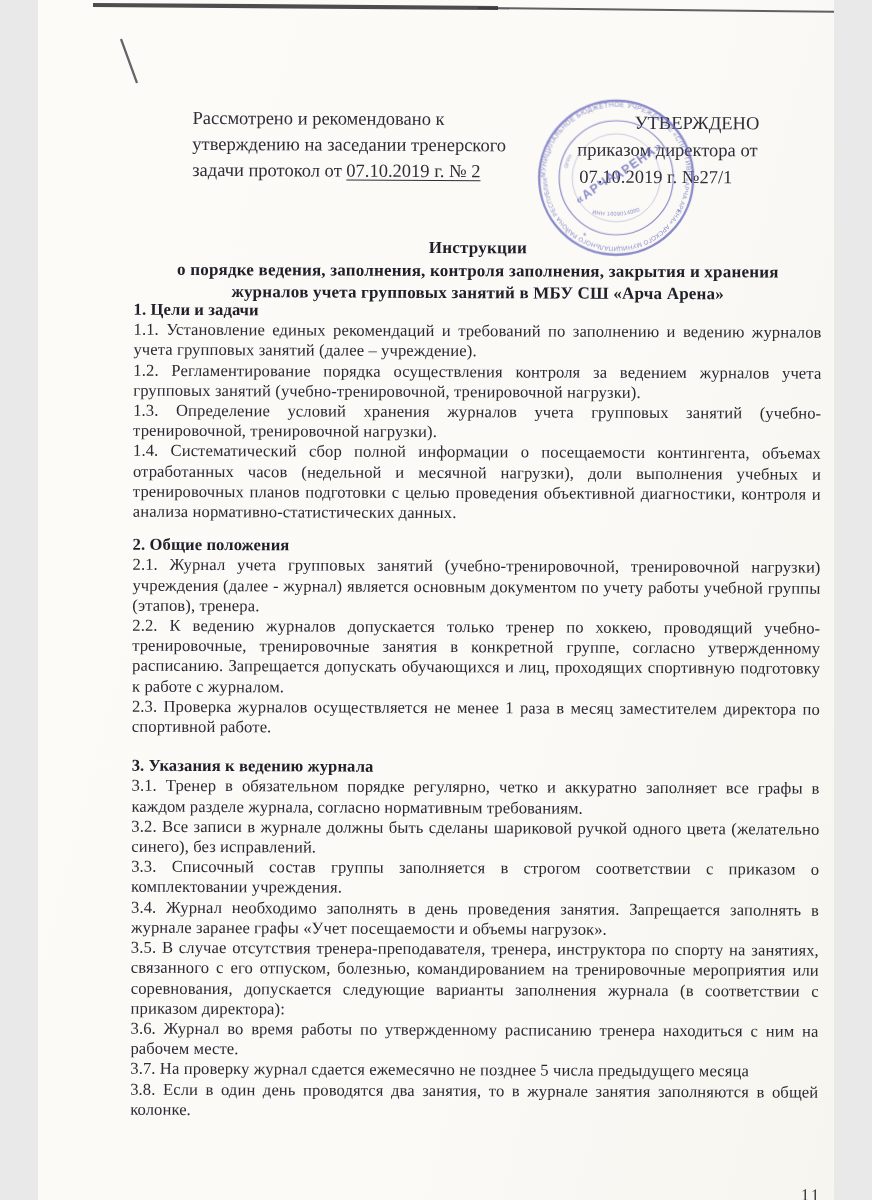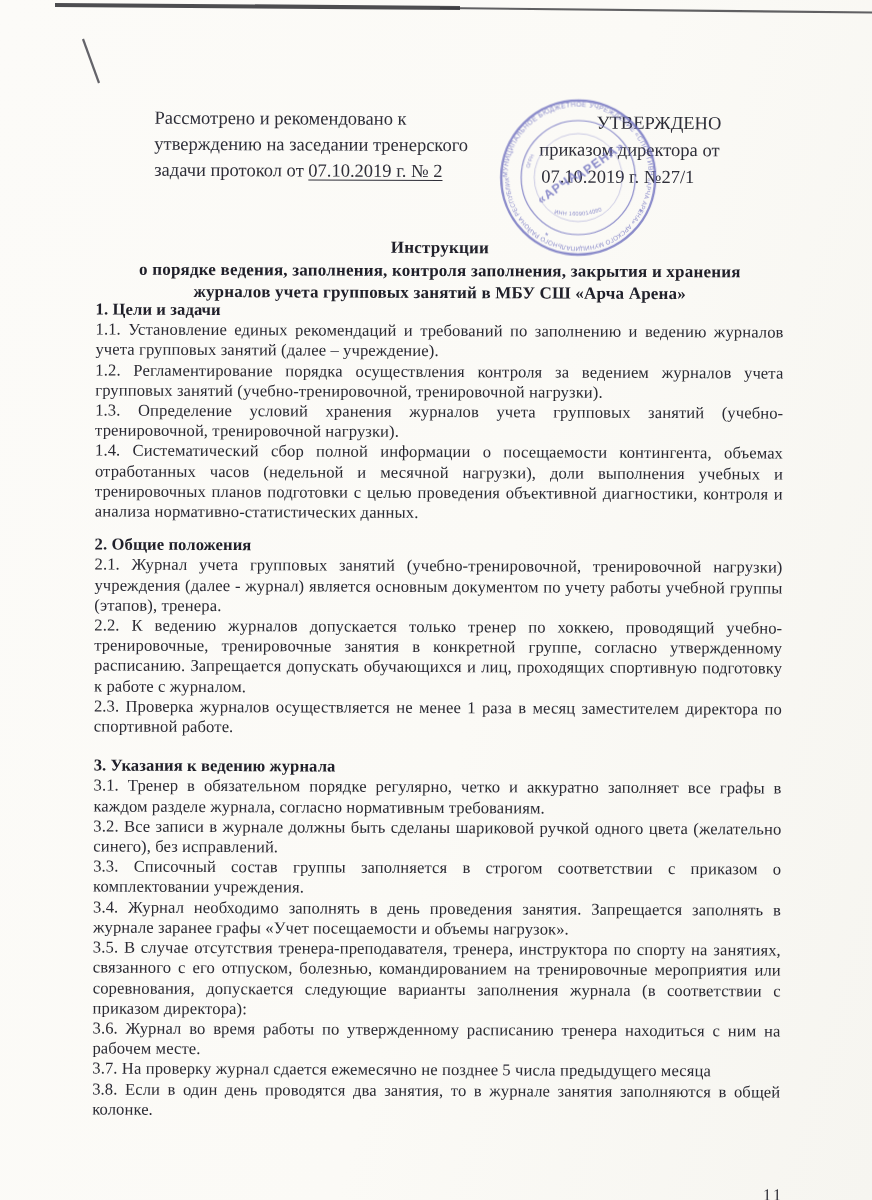--- a/index.html
+++ b/index.html
@@ -1,17 +1,17 @@
 <!DOCTYPE html>
 <html><head>
 <meta charset="utf-8">
 <style>
   html,body { margin:0; padding:0; background:#e9e9e9; }
   .page {
-    position:relative; width:872px; height:1200px; margin:0 auto;
+    position:relative; width:796px; height:1200px; margin:0 auto;
     background:linear-gradient(105deg,#fcfbf8 0%,#fbfaf6 55%,#f6f5f0 100%);
     overflow:hidden;
     font-family:"Liberation Serif","DejaVu Serif",serif;
     color:#2a2a33;
   }
   .content { position:absolute; inset:0; transform:rotate(.25deg); transform-origin:50% 0; }
 
   .scan-edge { position:absolute; left:0; top:0; }
   .pen-mark  { position:absolute; left:81px; top:37px; }
 

